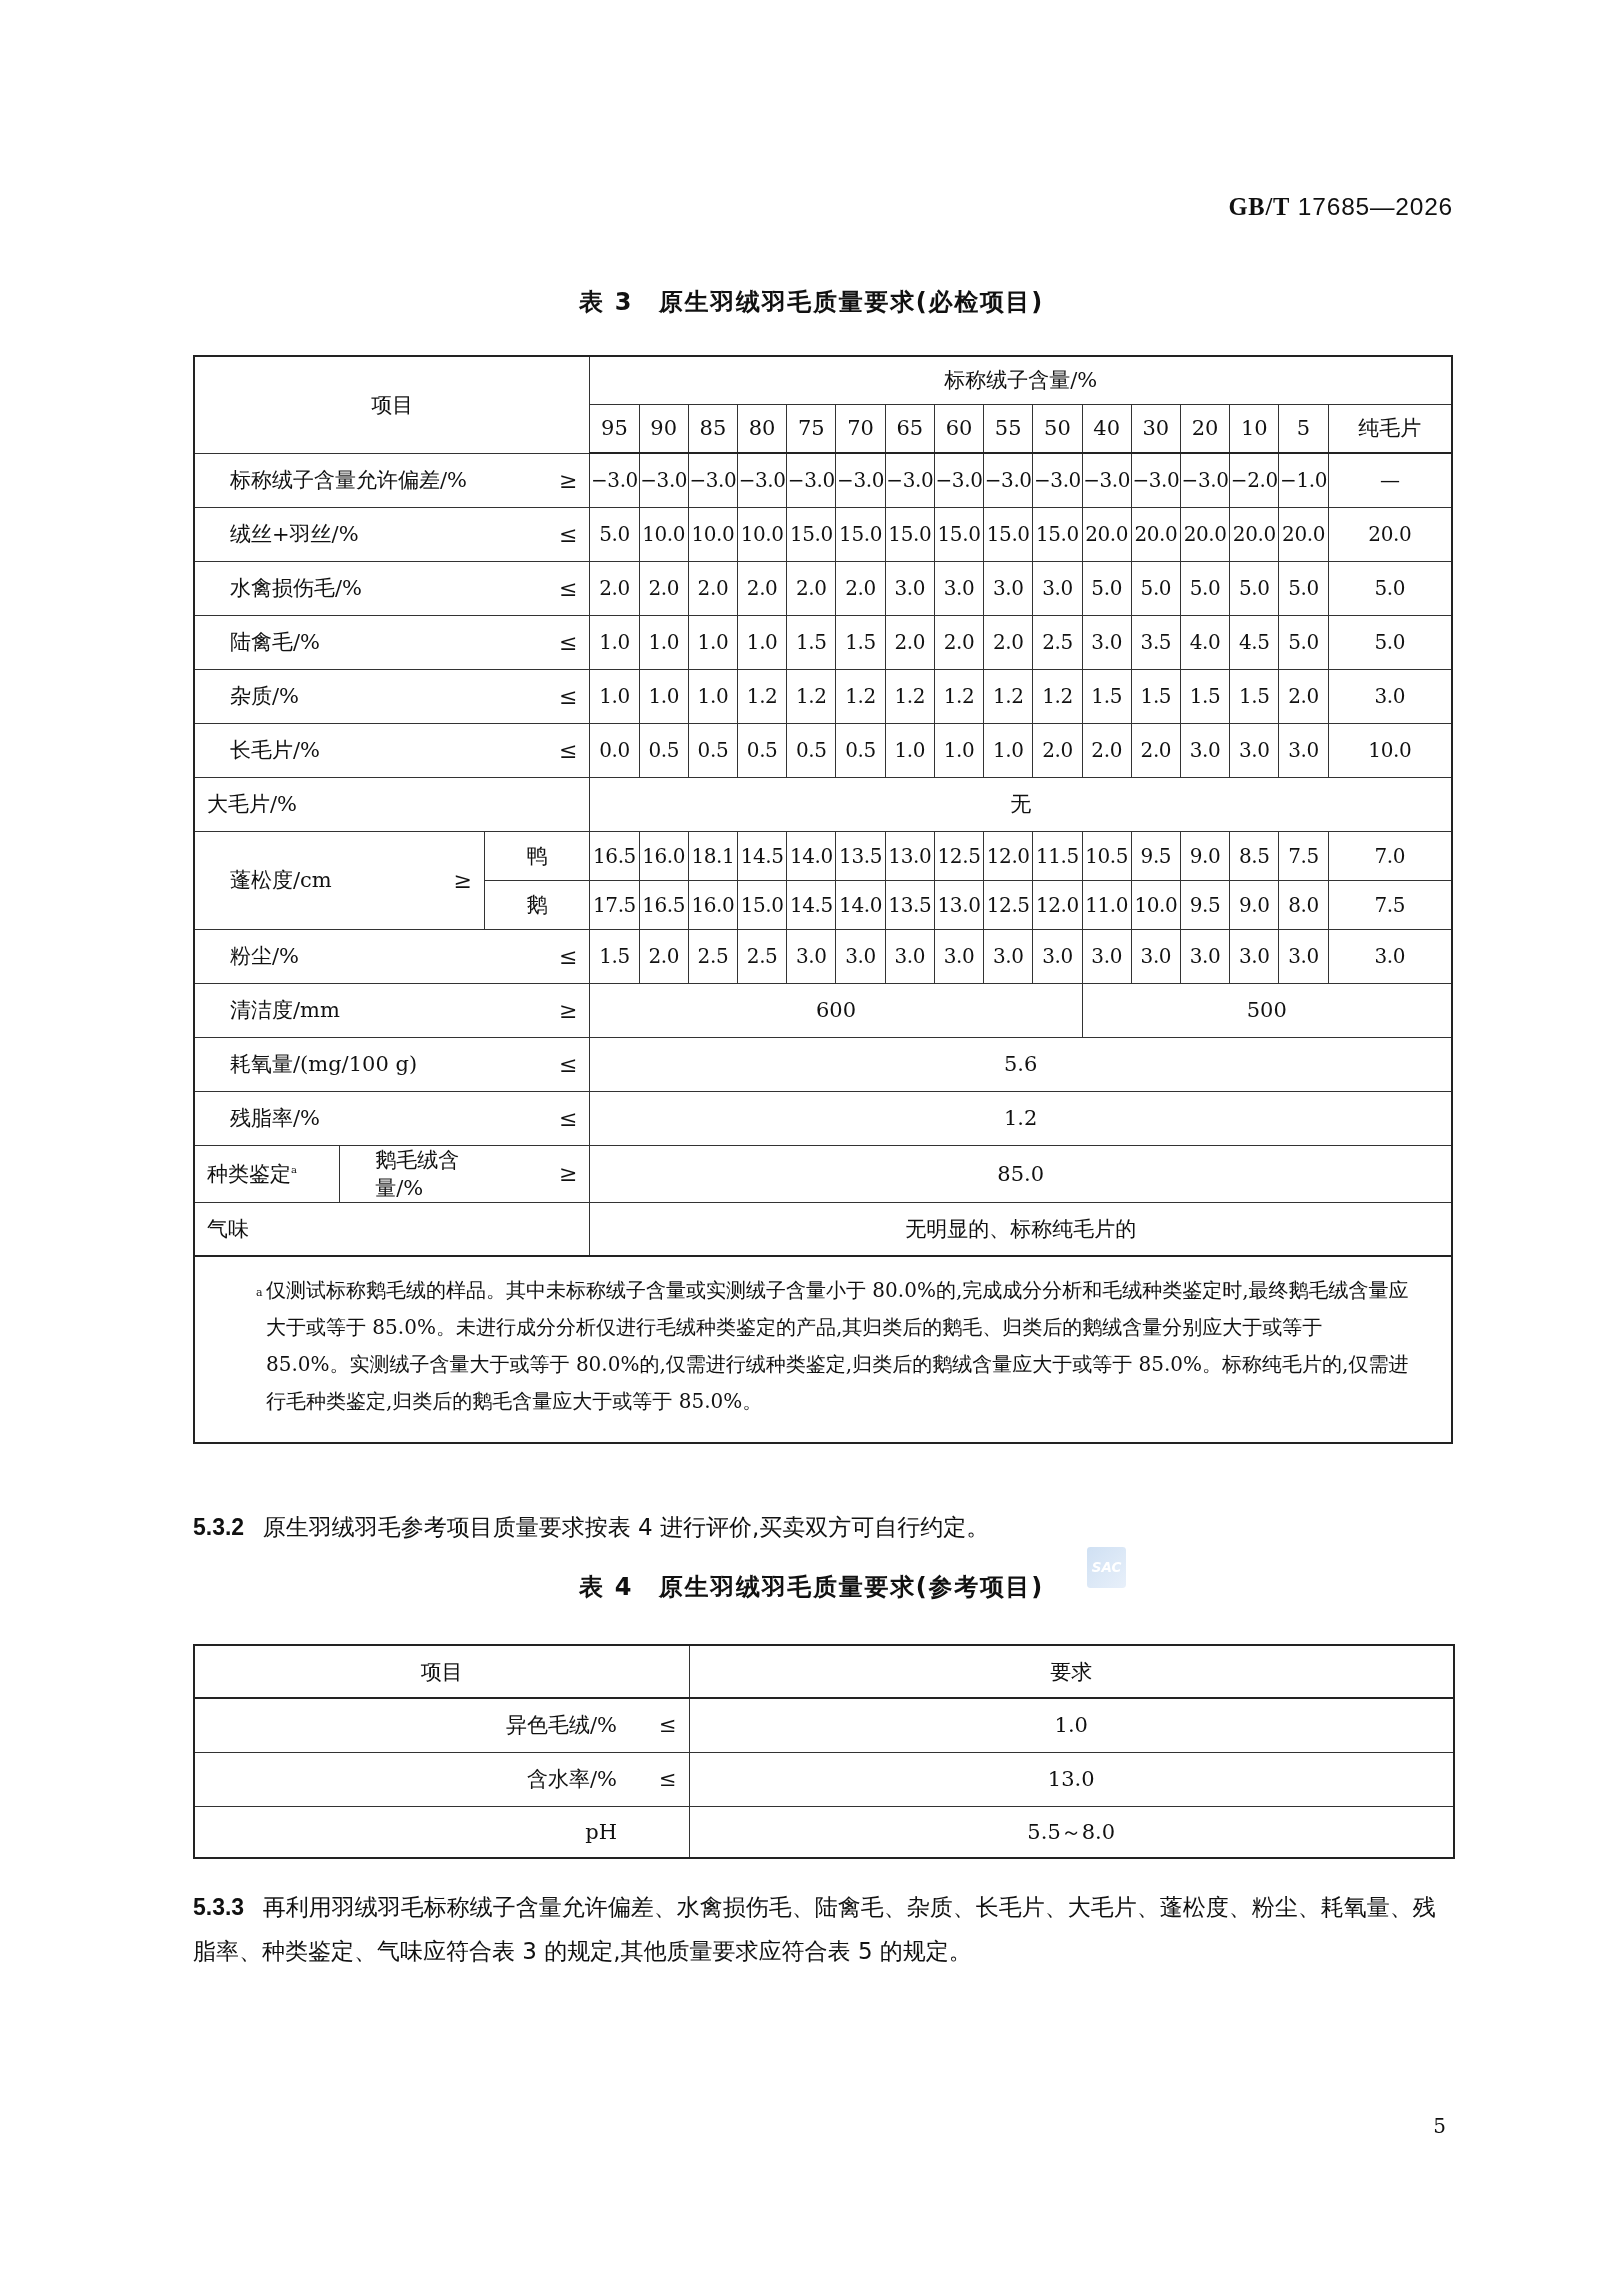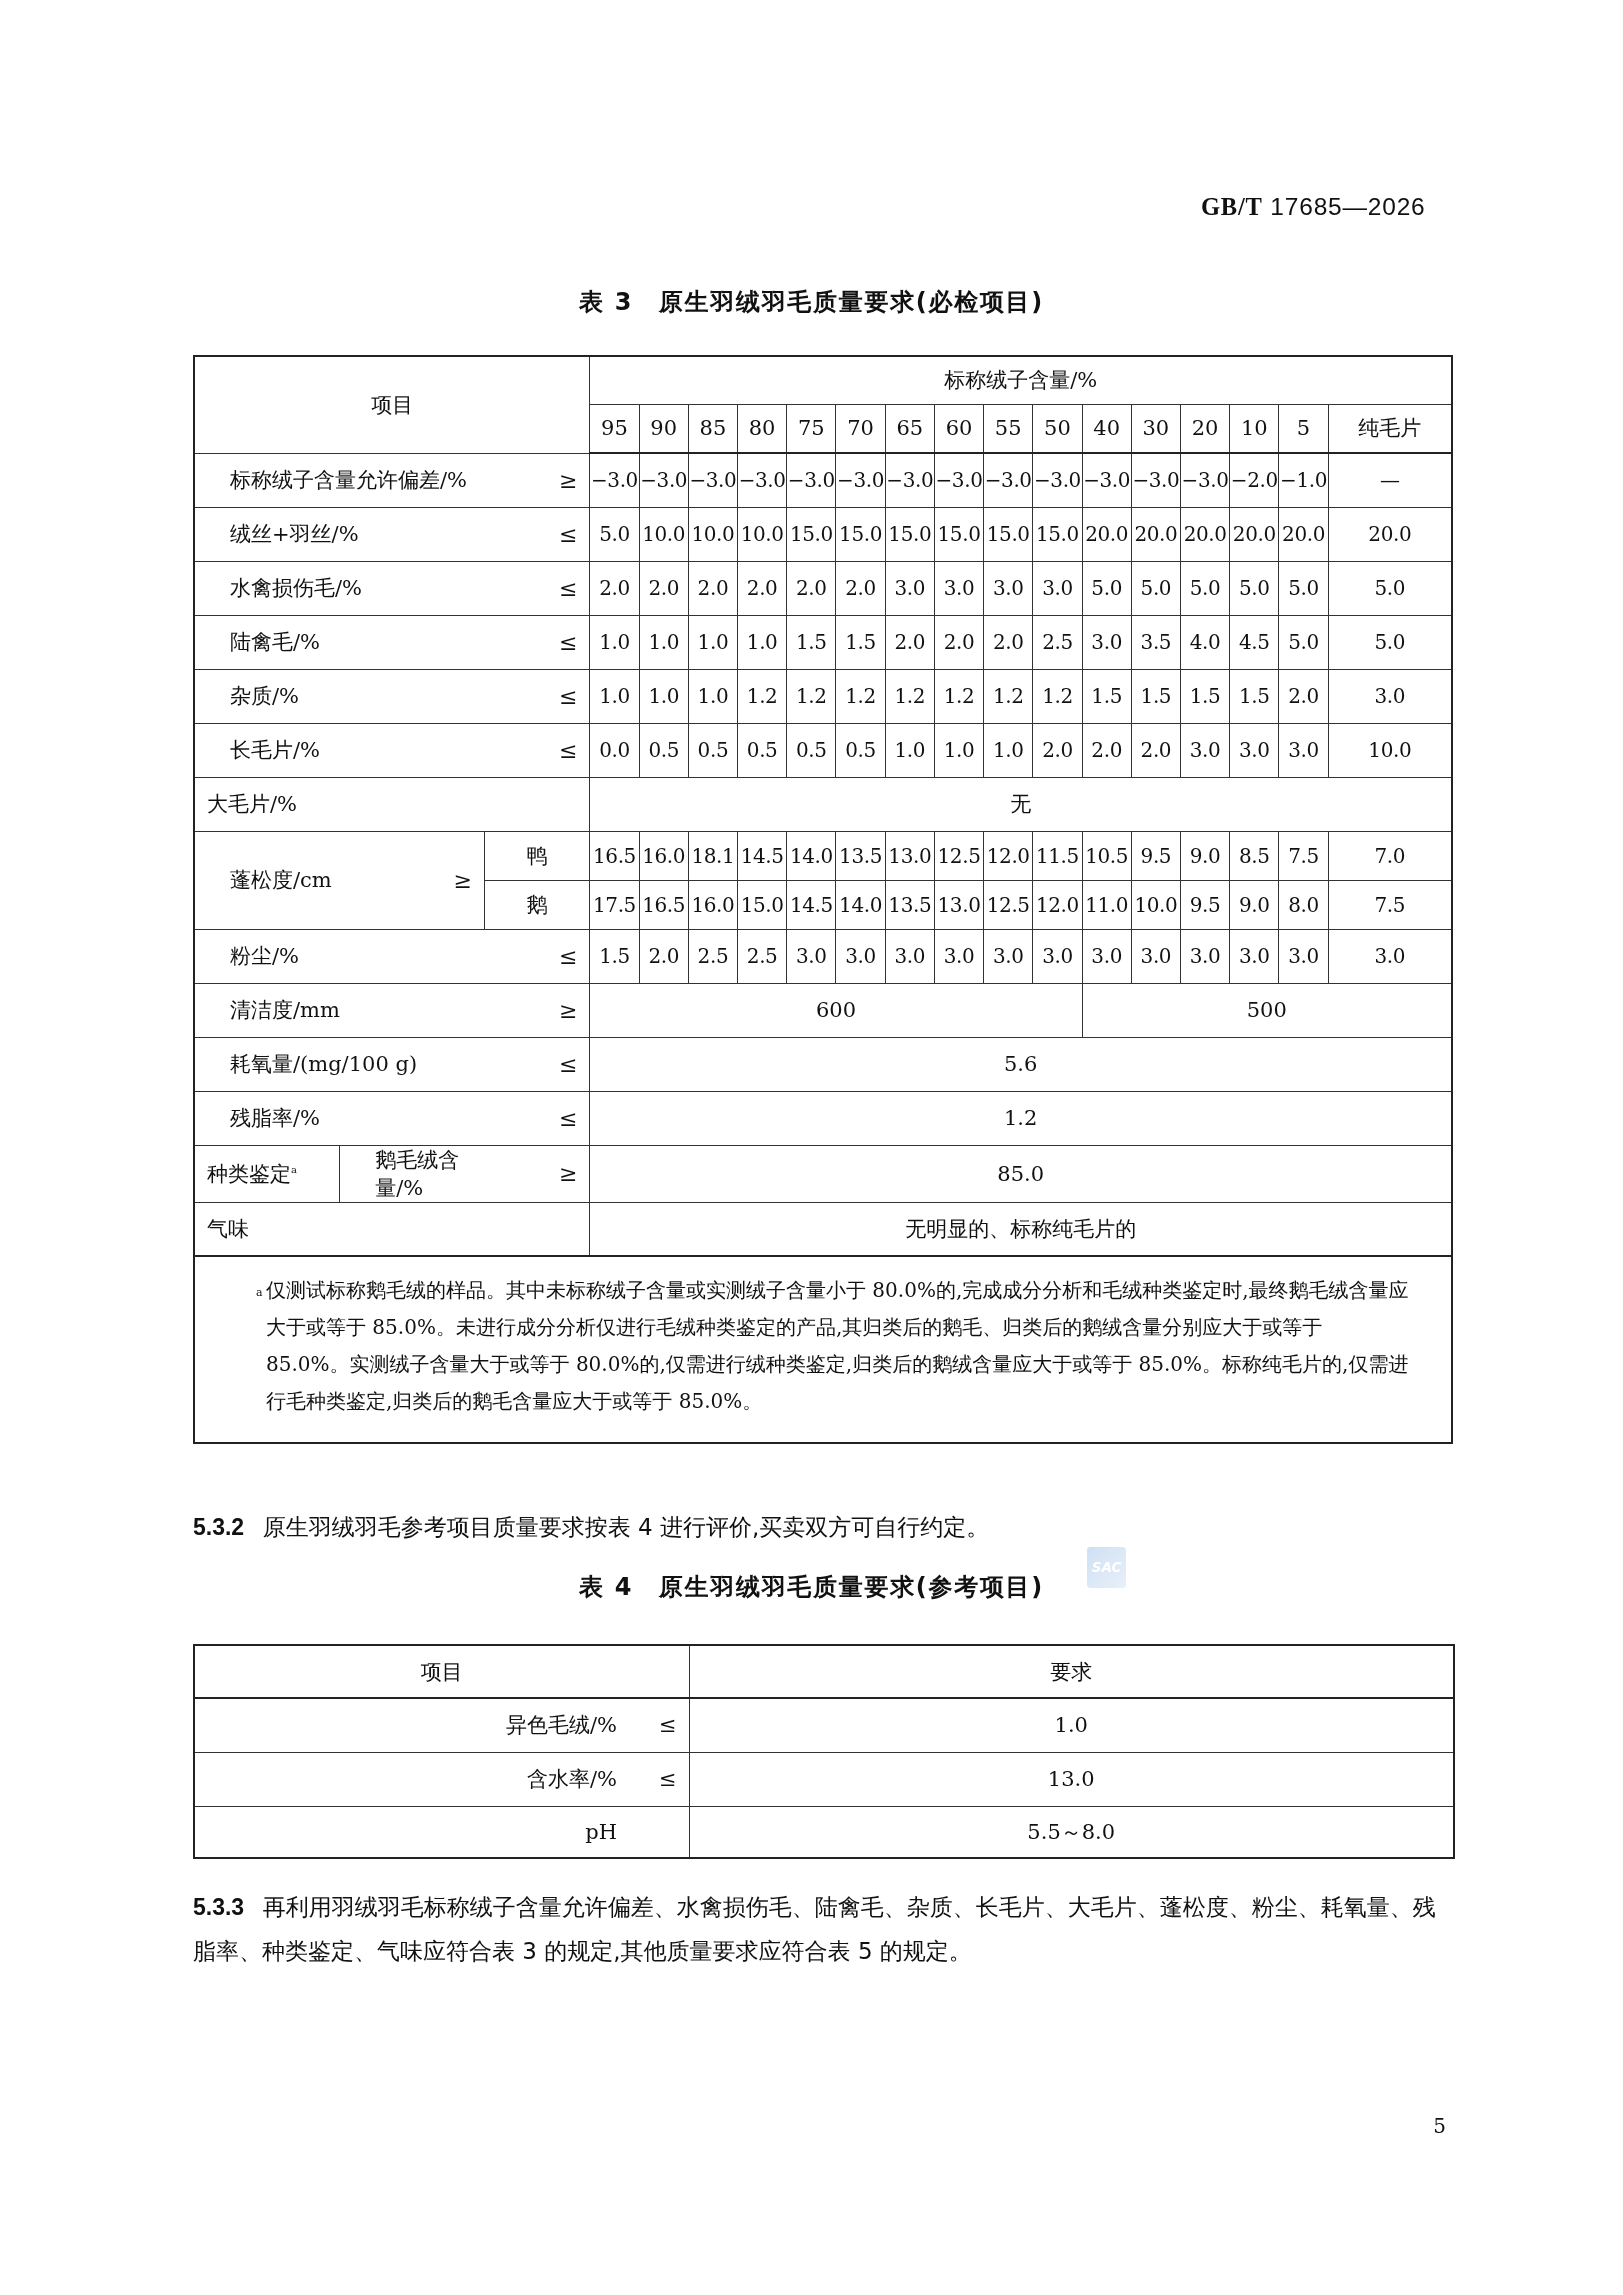--- a/index.html
+++ b/index.html
@@ -1,18 +1,18 @@
 <!DOCTYPE html>
 <html style="font-size:13.5px"><head>
 <meta charset="utf-8">
 <style>
   html, body { margin:0; padding:0; background:#ffffff; }
   body { width:1623px; height:2295px; position:relative; overflow:hidden;
          font-family:"DejaVu Serif","Liberation Serif",serif; color:#111; }
-  .std-no { position:absolute; top:193px; left:1201px; width:252px; 
+  .std-no { position:absolute; top:193px; left:1201px; width:252px; text-align:right;
             font-size:24.5px; font-family:"Liberation Sans","DejaVu Sans",sans-serif; letter-spacing:0.8px; }
   .std-no b { font-family:"Liberation Serif","DejaVu Serif",serif; font-weight:bold; }
   .caption { position:absolute; left:0; width:1623px; text-align:center;
              font-family:"DejaVu Sans","Liberation Sans",sans-serif; font-weight:bold; font-size:24px; letter-spacing:1.7px; }
   table { border-collapse:collapse; position:absolute; table-layout:fixed; }
   td, th { border:1.3px solid #333; padding:0; font-weight:normal; font-size:21px; text-align:center; vertical-align:middle; }
   #t3 { left:193px; top:355px; width:1260px; border:2.5px solid #222; }
   #t3 td.lab { text-align:left; padding-left:12px; }
   #t3 td.sym { text-align:right; padding-right:12px; border-left:none; font-size:22px; }
   #t3 td.labnb { border-right:none;padding-left:35px; }

